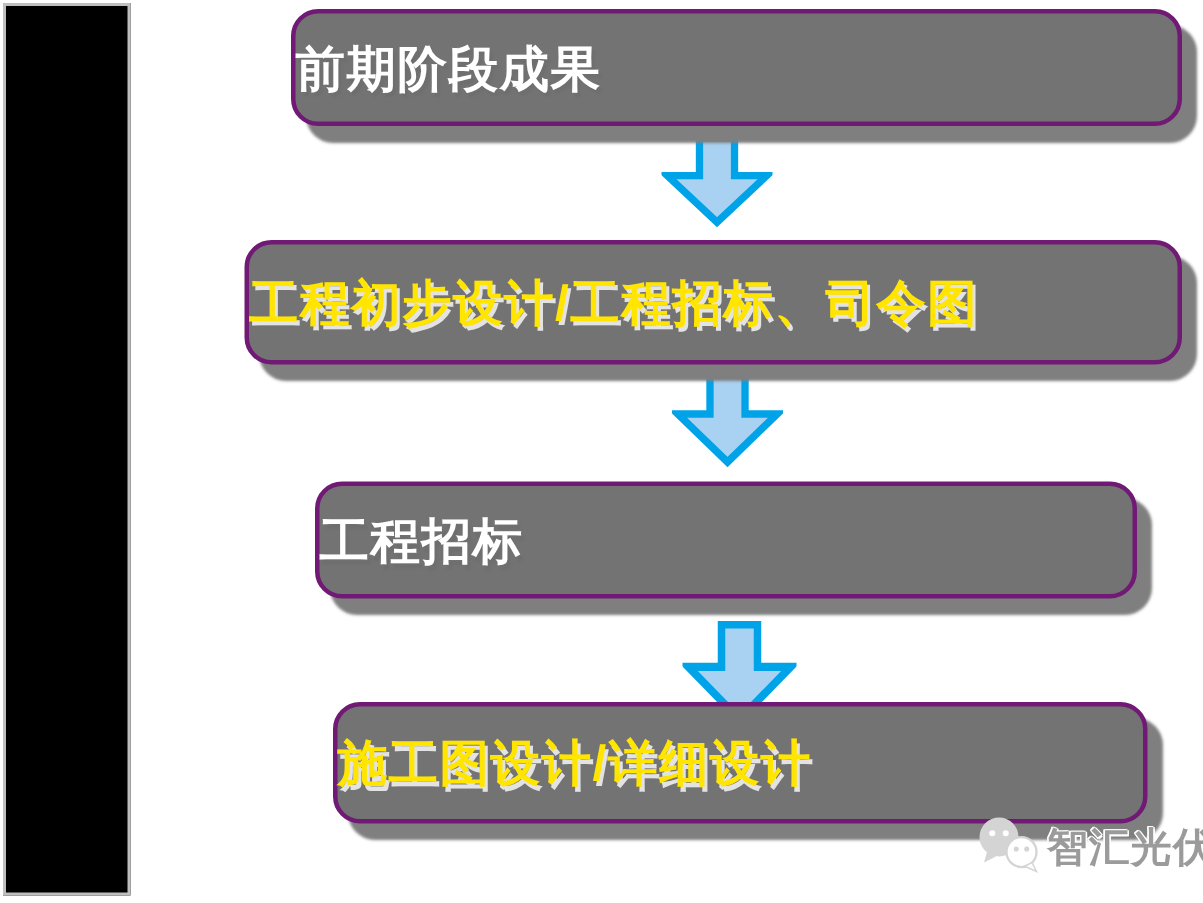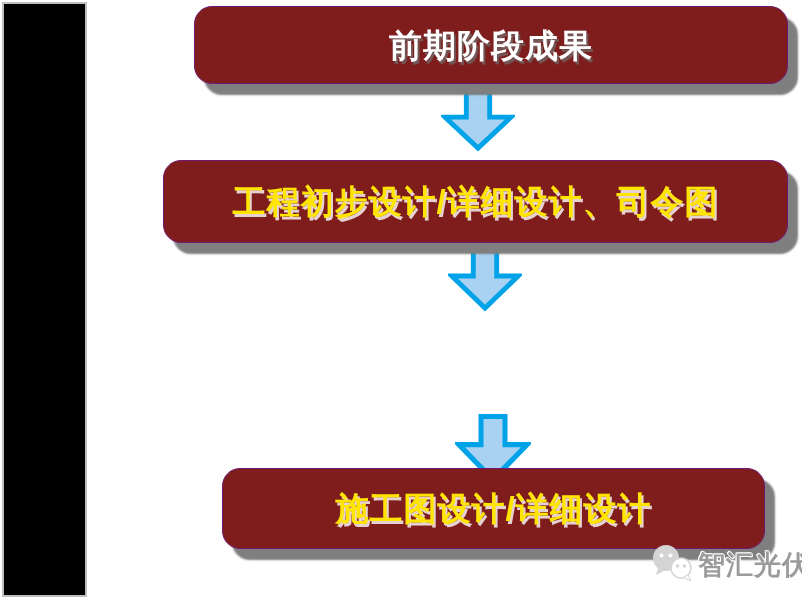--- a/index.html
+++ b/index.html
@@ -22,27 +22,26 @@
     width: 85px;
     height: 595px;
     background: #000000;
     border: 2px solid #bfbfbf;
     box-sizing: border-box;
     z-index: 4;
   }
   .flow-node {
     position: absolute;
     box-sizing: border-box;
-    background: #7f1d1d;
-    border: 1px solid #701a75;
+    background: #737373;
+    border: 3px solid #701a75;
     border-radius: 18px;
     box-shadow: 10px 11px 2px #7f7f7f;
     display: flex;
     align-items: center;
-    justify-content: center;
     z-index: 2;
     text-align: center;
   }
   .node-label {
     font-weight: bold;
     font-size: 33px;
     letter-spacing: 1px;
     line-height: 1;
     white-space: nowrap;
   }
@@ -104,29 +103,32 @@
     <span class="node-label label-white">前期阶段成果</span>
   </div>
 
   <div class="flow-arrow arrow-1">
     <svg viewBox="0 0 76 64" preserveAspectRatio="none" aria-hidden="true">
       <path class="arrow-shape" d="M26,2 L50,2 L50,28 L72,28 L38,60 L4,28 L26,28 Z"></path>
     </svg>
   </div>
 
   <div class="flow-node node-2">
-    <span class="node-label label-yellow">工程初步设计/详细设计、司令图</span>
+    <span class="node-label label-yellow">工程初步设计/工程招标、司令图</span>
   </div>
 
   <div class="flow-arrow arrow-2">
     <svg viewBox="0 0 76 64" preserveAspectRatio="none" aria-hidden="true">
       <path class="arrow-shape" d="M26,2 L50,2 L50,28 L72,28 L38,60 L4,28 L26,28 Z"></path>
     </svg>
   </div>
 
+  <div class="flow-node node-3">
+    <span class="node-label label-white">工程招标</span>
+  </div>
 
   <div class="flow-arrow arrow-3">
     <svg viewBox="0 0 76 64" preserveAspectRatio="none" aria-hidden="true">
       <path class="arrow-shape" d="M26,2 L50,2 L50,28 L72,28 L38,60 L4,28 L26,28 Z"></path>
     </svg>
   </div>
 
   <div class="flow-node node-4">
     <span class="node-label label-yellow">施工图设计/详细设计</span>
   </div>

